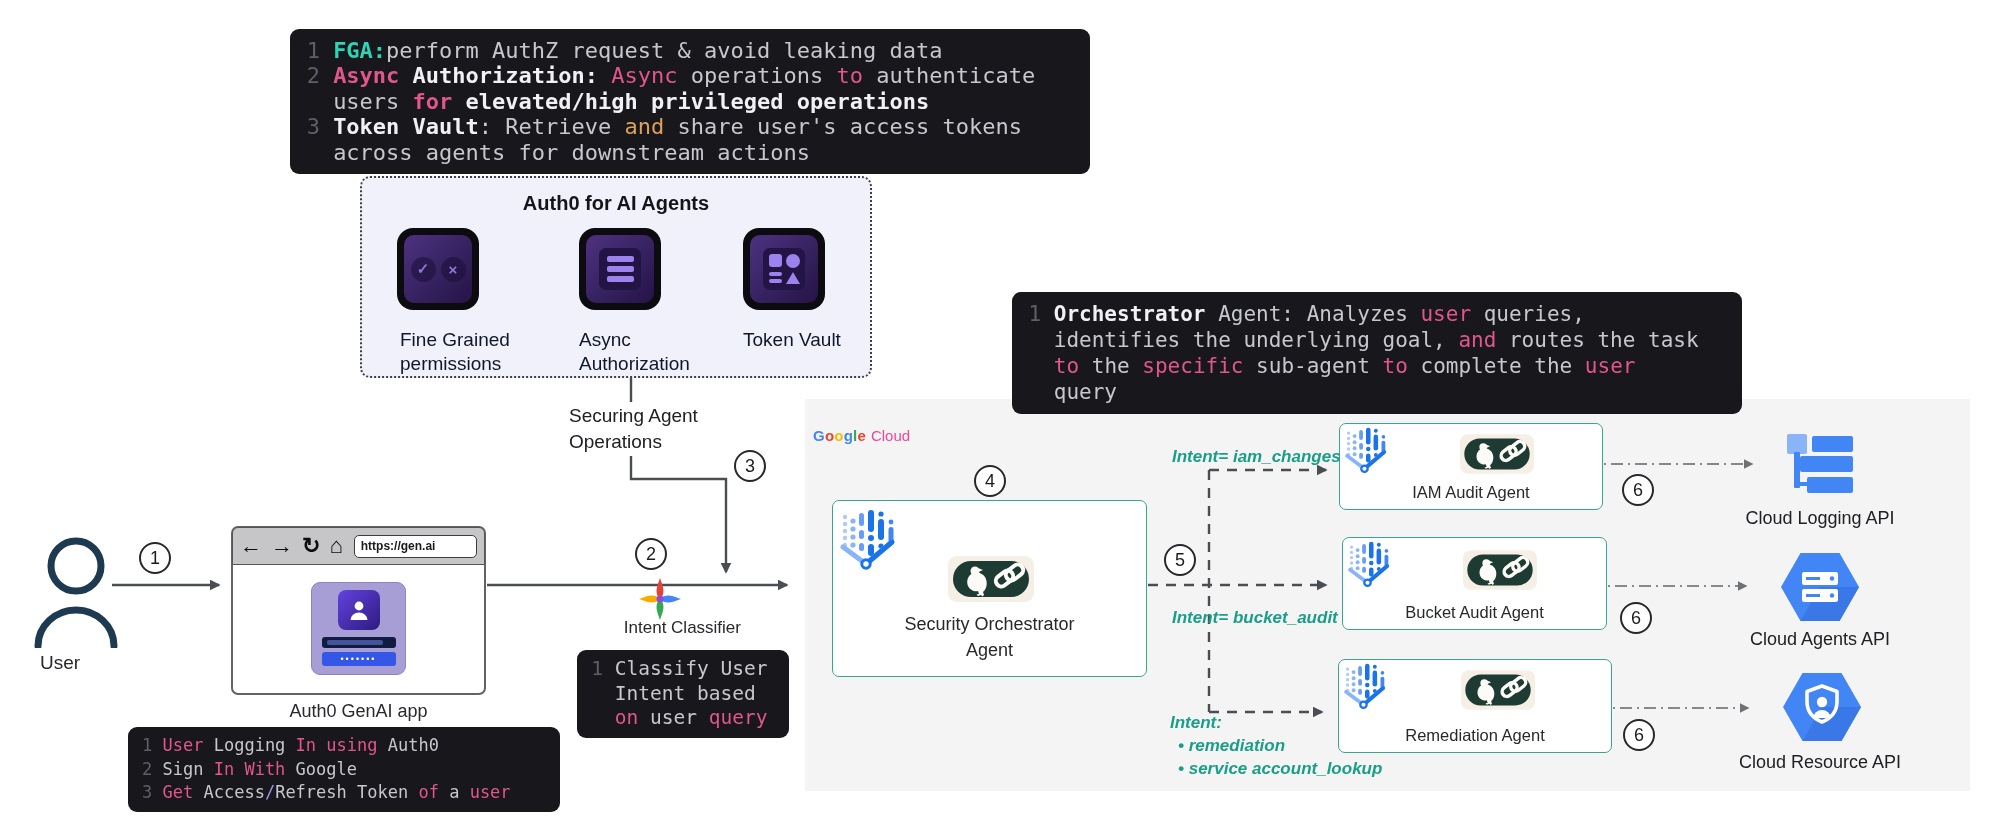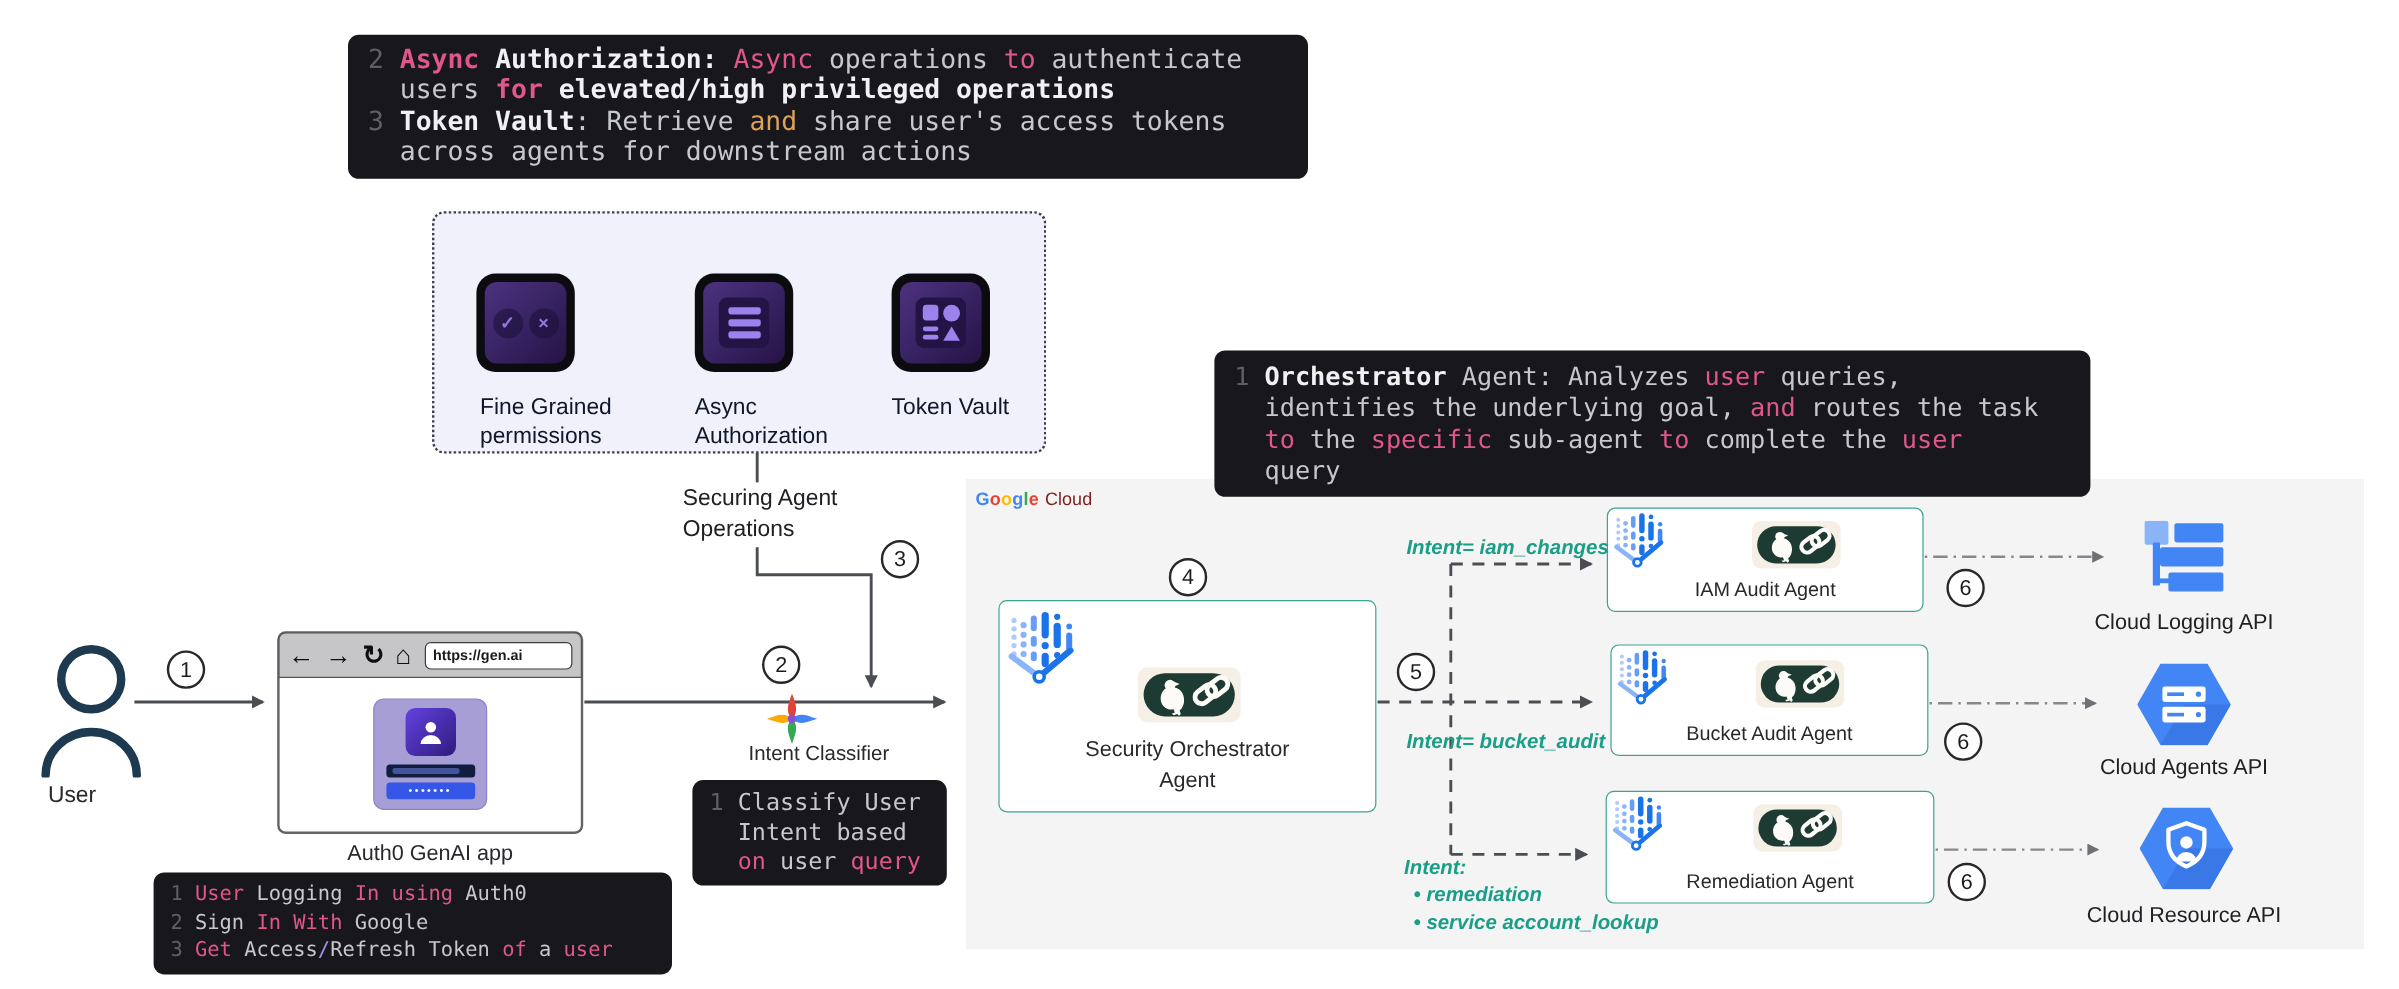--- a/index.html
+++ b/index.html
@@ -67,21 +67,21 @@
            background:linear-gradient(135deg,#6242e0,#2f1b7e);display:flex;align-items:center;justify-content:center;}
   .inp1{width:74px;height:11px;margin-top:7px;border-radius:3px;background:#101c40;display:flex;align-items:center;}
   .inp1 i{display:block;width:56px;height:5px;margin-left:5px;border-radius:2px;background:#44549a;}
   .inp2{width:74px;height:14px;margin-top:4px;border-radius:3px;background:#3457e8;color:#fff;
         font-size:9px;letter-spacing:2px;display:flex;align-items:center;justify-content:center;line-height:1;}
 
   
   .gcp-panel{left:805px;top:399px;width:1165px;height:392px;background:#f4f4f5;z-index:1;}
   .gcp-logo{left:813px;top:408px;font-size:15px;z-index:2;display:flex;gap:5px;align-items:baseline;}
   .gcp-logo .g-word{font-weight:bold;letter-spacing:.2px;}
-  .gcp-logo .c-word{color:#7f1d1d;}
+  .gcp-logo .c-word{color:#ec4899;margin-top:19px;}
   .agent-box{position:absolute;background:#fff;border:1.6px solid #3aa492;border-radius:7px;z-index:3;box-sizing:border-box;}
   .agent-label{position:absolute;left:0;bottom:7px;width:100%;text-align:center;font-size:16.5px;color:#27292c;}
   .orch-label{position:absolute;left:0;top:110px;width:100%;text-align:center;font-size:18px;line-height:26px;color:#27292c;}
   .intent-lbl{position:absolute;color:#1b9e87;font-weight:bold;font-style:italic;font-size:17px;z-index:4;line-height:23px;}
   .api-label{position:absolute;width:190px;text-align:center;font-size:18px;color:#202124;z-index:3;}
   .pill-wrap{position:absolute;z-index:4;}
 </style>
 </head>
 <body>
 
@@ -104,27 +104,29 @@
     <path d="M1148,585 H1326" stroke="#4a4e53" stroke-width="2.4" fill="none" stroke-dasharray="10 8" marker-end="url(#mD)"></path>
     <path d="M1209,470 V712" stroke="#4a4e53" stroke-width="2.4" fill="none" stroke-dasharray="10 8"></path>
     <path d="M1209,470 H1326" stroke="#4a4e53" stroke-width="2.4" fill="none" stroke-dasharray="10 8" marker-end="url(#mD)"></path>
     <path d="M1209,712 H1322" stroke="#4a4e53" stroke-width="2.4" fill="none" stroke-dasharray="10 8" marker-end="url(#mD)"></path>
     <path d="M1604,464 H1752" stroke="#85898d" stroke-width="2" fill="none" stroke-dasharray="2 5 12 5" marker-end="url(#mG)"></path>
     <path d="M1608,586 H1746" stroke="#85898d" stroke-width="2" fill="none" stroke-dasharray="2 5 12 5" marker-end="url(#mG)"></path>
     <path d="M1613,708 H1748" stroke="#85898d" stroke-width="2" fill="none" stroke-dasharray="2 5 12 5" marker-end="url(#mG)"></path>
   </svg>
 
   <div class="code" id="code-auth0">
+      <div class="cl"><span class="ln">1</span><span class="tl">FGA:</span><span>perform AuthZ request &amp; avoid leaking data</span></div>
       <div class="cl"><span class="ln">2</span><span class="pkb">Async</span><span> </span><span class="wb">Authorization:</span><span> </span><span class="pk">Async</span><span> operations </span><span class="pk">to</span><span> authenticate</span></div>
       <div class="cl"><span class="ln"></span><span>users </span><span class="pkb">for</span><span> </span><span class="wb">elevated/high privileged operations</span></div>
       <div class="cl"><span class="ln">3</span><span class="wb">Token Vault</span><span>: Retrieve </span><span class="or">and</span><span> share user's access tokens</span></div>
       <div class="cl"><span class="ln"></span><span>across agents for downstream actions</span></div>
     </div>
 
   <div class="abs auth0-box">
+    <div class="auth0-title">Auth0 for AI Agents</div>
     <div class="tile" style="left:35px;">
       <div class="tile-inner">
         <div class="fga-circle">✓</div>
         <div class="fga-circle">×</div>
       </div>
     </div>
     <div class="tile" style="left:217px;">
       <div class="tile-inner">
         <div class="mini-sq">
             <span class="srv-bar"></span>

